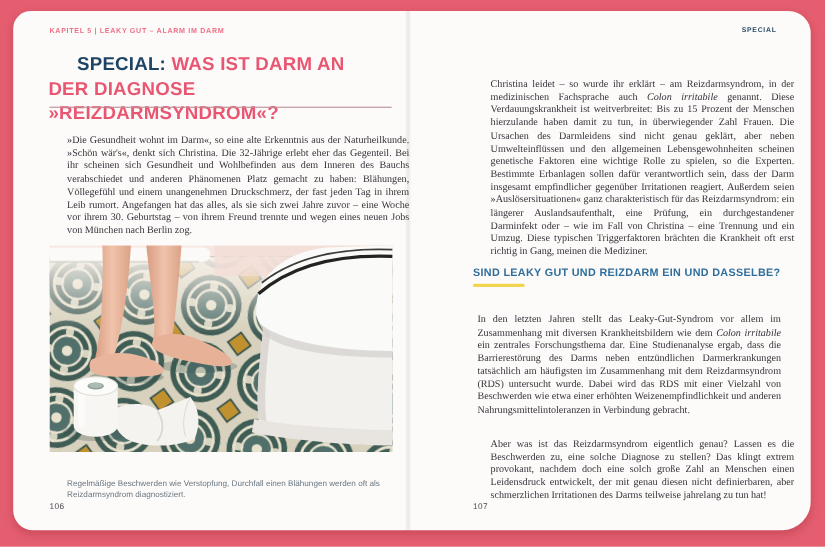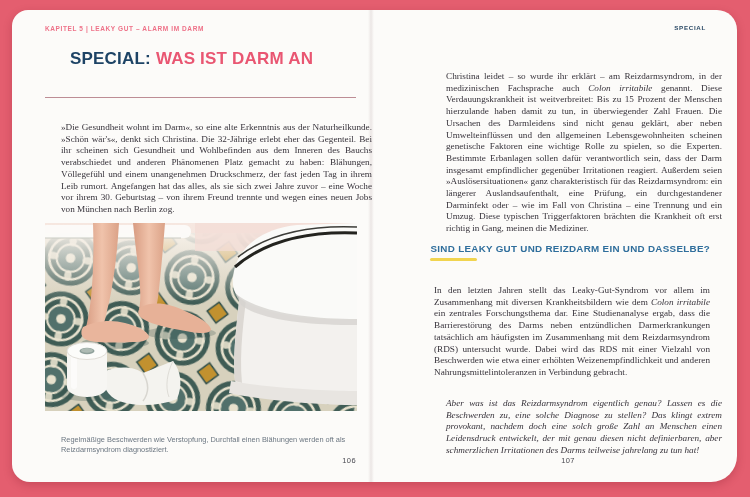--- a/index.html
+++ b/index.html
@@ -52,56 +52,56 @@
     text-align:justify;
   }
   .lp-body{left:45px;top:106px;width:311px;}
   .lp-photo{left:45px;top:223px;width:312px;height:188px;overflow:hidden;}
   .lp-photo svg{display:block;width:312px;height:188px;}
   .lp-caption{
     left:45px;top:419px;width:306px;
     font-size:7.4px;line-height:10.4px;color:var(--caption-gray);
   }
   .lp-pagenum{
-    left:45px;top:456px;width:311px;text-align:right;
+    left:45px;top:456px;width:311px;text-align:left;
     font-size:7.5px;color:#4a4a52;letter-spacing:.4px;
   }
   
   .rp-header{
     left:430px;top:24px;width:276px;text-align:right;
     font-size:6.2px;font-weight:700;letter-spacing:.7px;
     color:var(--hdr-navy);
   }
   .rp-para1{left:430px;top:55px;width:276px;}
   .rp-subheading{
     left:430px;top:243px;width:280px;
     font-size:9.8px;font-weight:700;letter-spacing:.3px;
     color:var(--sub-blue);
-    text-align:right;
   }
   .rp-yellowbar{left:430px;top:258px;width:47px;height:3px;background:var(--yellow);border-radius:1.5px;}
   .rp-para2{left:418px;top:269px;width:276px;}
-  .rp-para3{left:430px;top:382px;width:276px;font-style:italic;}
+  .rp-para3{left:430px;top:382px;width:276px;}
   .rp-pagenum{
-    left:430px;top:456px;width:276px;text-align:center;
+    left:430px;top:456px;width:276px;
     font-size:7.5px;color:#4a4a52;letter-spacing:.4px;
   }
   .it{font-style:italic;}
   p{margin:16px;}
 </style>
 </head>
 <body>
 
 <div class="spread"></div>
 <div class="gutter"></div>
 
 <div class="abs lp-header">KAPITEL 5 | LEAKY GUT – ALARM IM DARM</div>
 
 <h1 class="abs lp-title" style="margin:0">
   <span class="blue">SPECIAL: </span><span>WAS IST DARM AN</span><br>
+  <span>DER DIAGNOSE »REIZDARMSYNDROM«?</span>
 </h1>
 
 <div class="abs lp-rule"></div>
 
 <p class="abs serif lp-body">»Die Gesundheit wohnt im Darm«, so eine alte Erkenntnis aus der Naturheilkunde. »Schön wär's«, denkt sich Christina. Die 32-Jährige erlebt eher das Gegenteil. Bei ihr scheinen sich Gesundheit und Wohlbefinden aus dem Inneren des Bauchs verabschiedet und anderen Phänomenen Platz gemacht zu haben: Blähungen, Völlegefühl und einem unangenehmen Druckschmerz, der fast jeden Tag in ihrem Leib rumort. Angefangen hat das alles, als sie sich zwei Jahre zuvor – eine Woche vor ihrem 30. Geburtstag – von ihrem Freund trennte und wegen eines neuen Jobs von München nach Berlin zog.</p>
 
 <div class="abs lp-photo" role="img" aria-label="Barfüßige Beine auf gemustertem Fliesenboden vor einer weißen Toilette, daneben eine Rolle Toilettenpapier">
   <svg viewBox="0 0 312 188" preserveAspectRatio="none">
     <defs>
       <linearGradient id="wallGrad" x1="0" y1="0" x2="0" y2="1">

